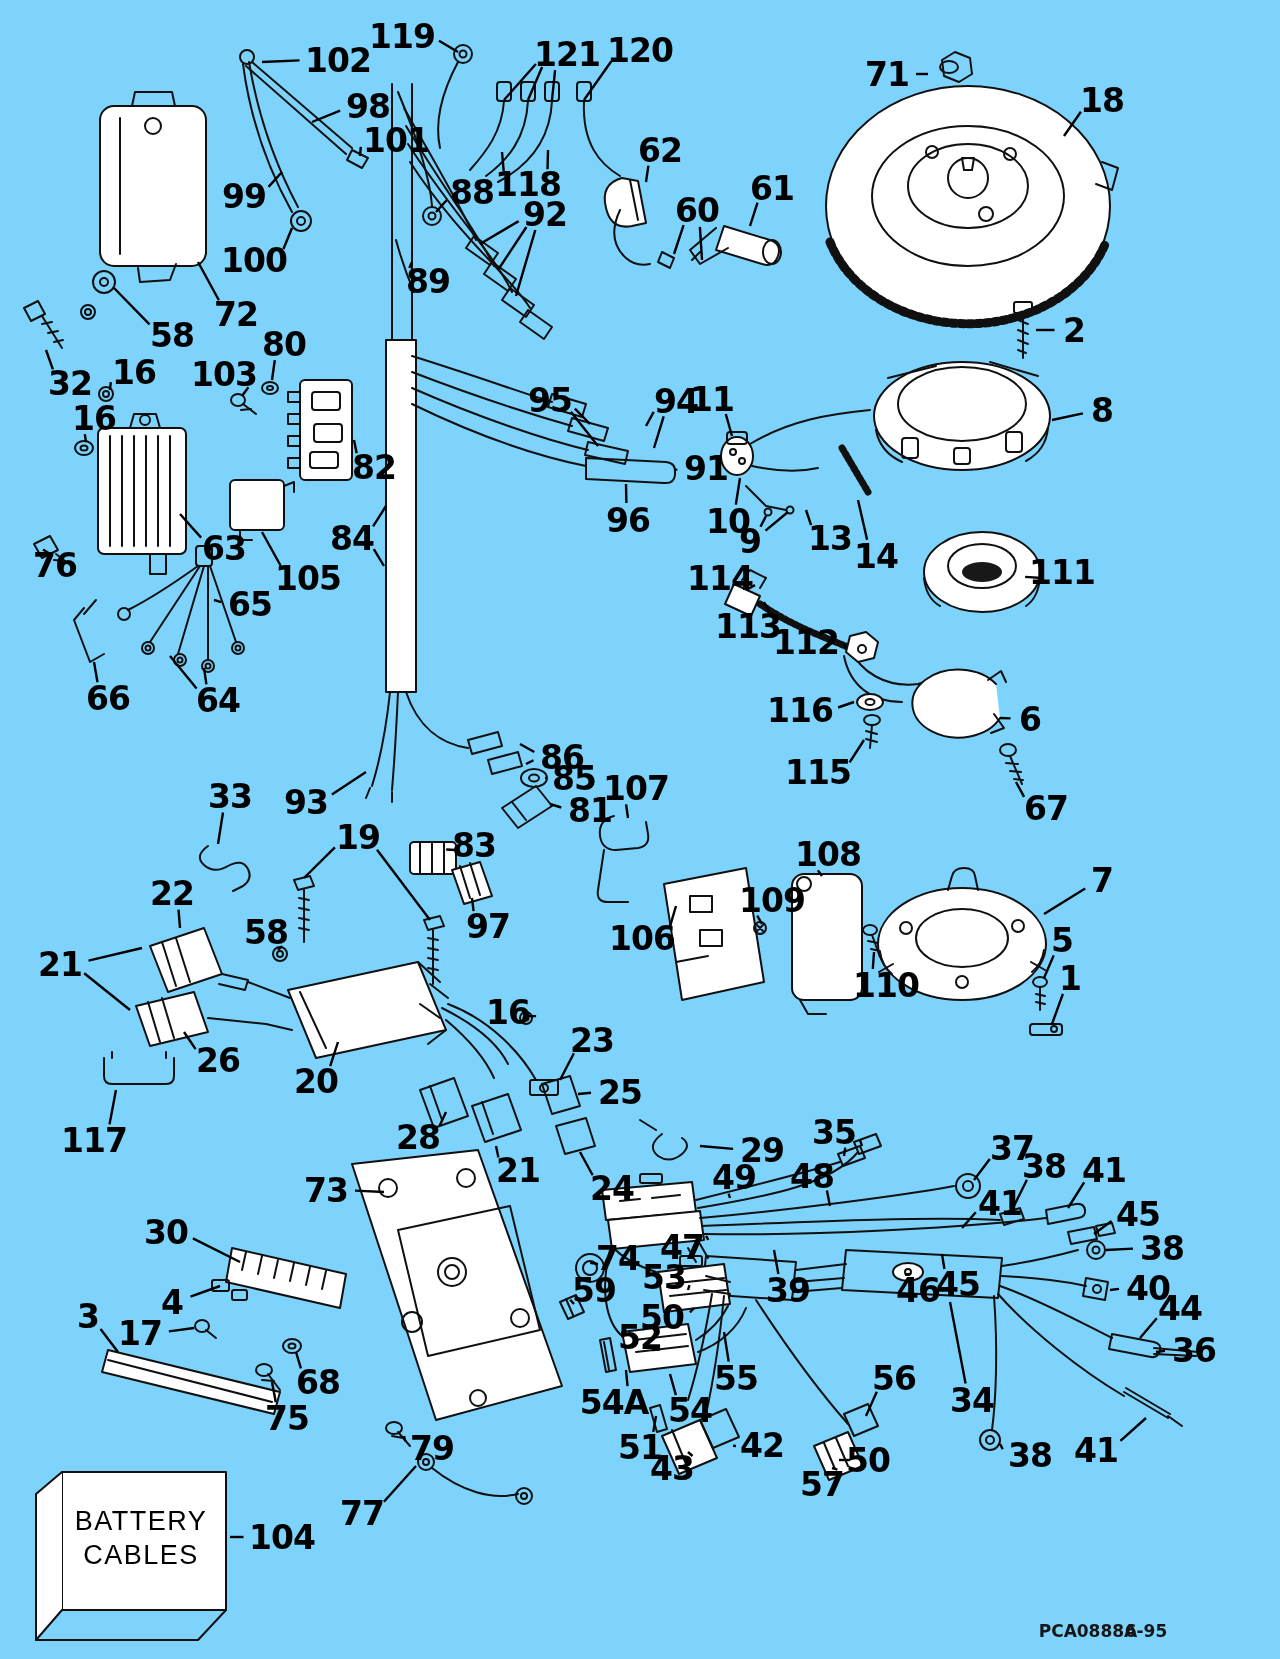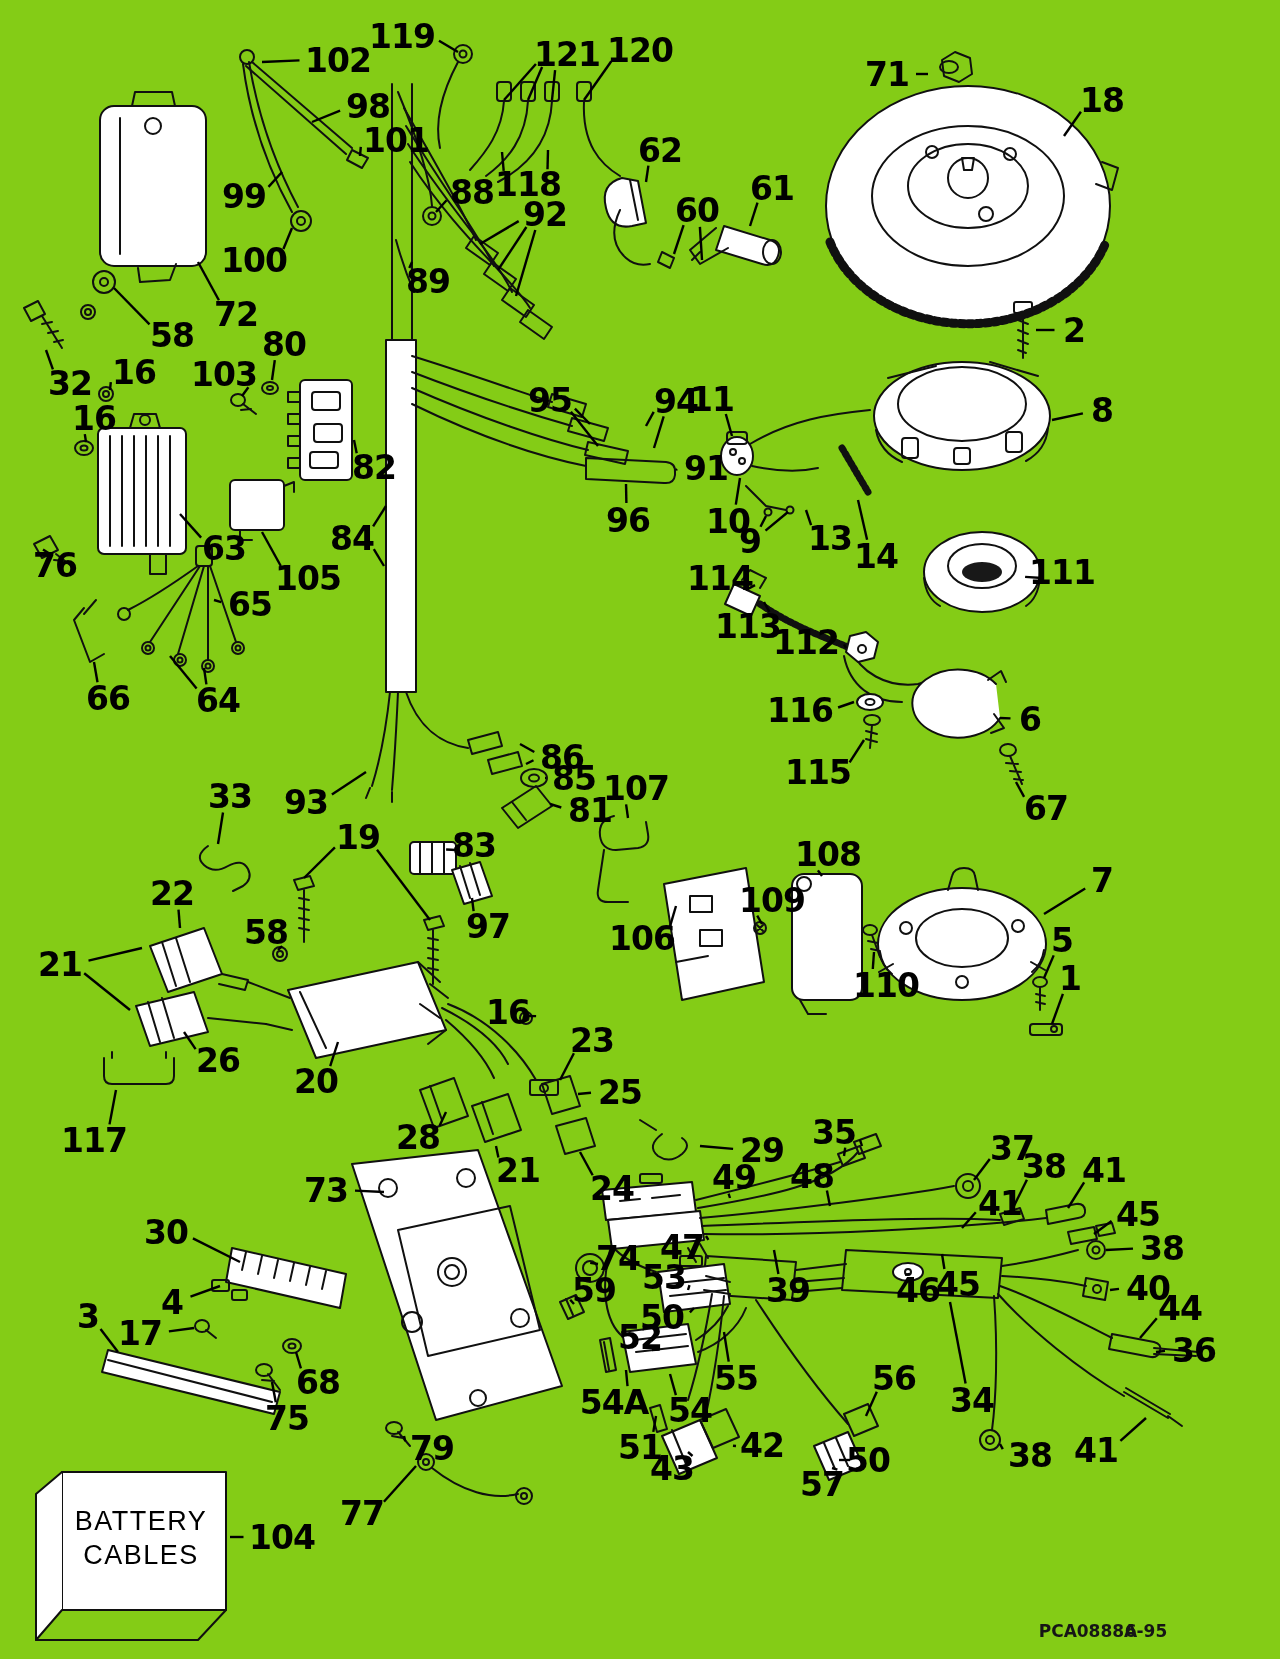--- a/index.html
+++ b/index.html
@@ -1,16 +1,16 @@
 <!DOCTYPE html>
 <html><head>
 <meta charset="utf-8">
 <style>
   html,body{margin:0;padding:0;background:#ffffff;}
-  .page{width:1280px;height:1659px;position:relative;background:#84cc16;overflow:hidden;}
+  .page{width:1280px;height:1659px;position:relative;background:#7dd3fc;overflow:hidden;}
   svg{display:block}
   #art *{stroke:#101010;stroke-width:2;fill:none;stroke-linecap:round;stroke-linejoin:round;}
   #art .fw{fill:#ffffff;}
   #art .dk{fill:#181818;stroke:none;}
   #art .coil{stroke-width:7;stroke-dasharray:3 2.6;}
   #art .teeth{stroke-width:9;stroke-dasharray:4.5 4;}
   .callout{font:800 33px "DejaVu Sans",sans-serif;fill:#000;text-anchor:middle;dominant-baseline:central;letter-spacing:-1px;}
   .leader{stroke:#000;stroke-width:2.4;}
   .boxtext{font:400 27px "Liberation Sans",sans-serif;fill:#000;text-anchor:middle;letter-spacing:1.5px;}
   .foot{font:700 17px "DejaVu Sans",sans-serif;fill:#161616;text-anchor:middle;}

